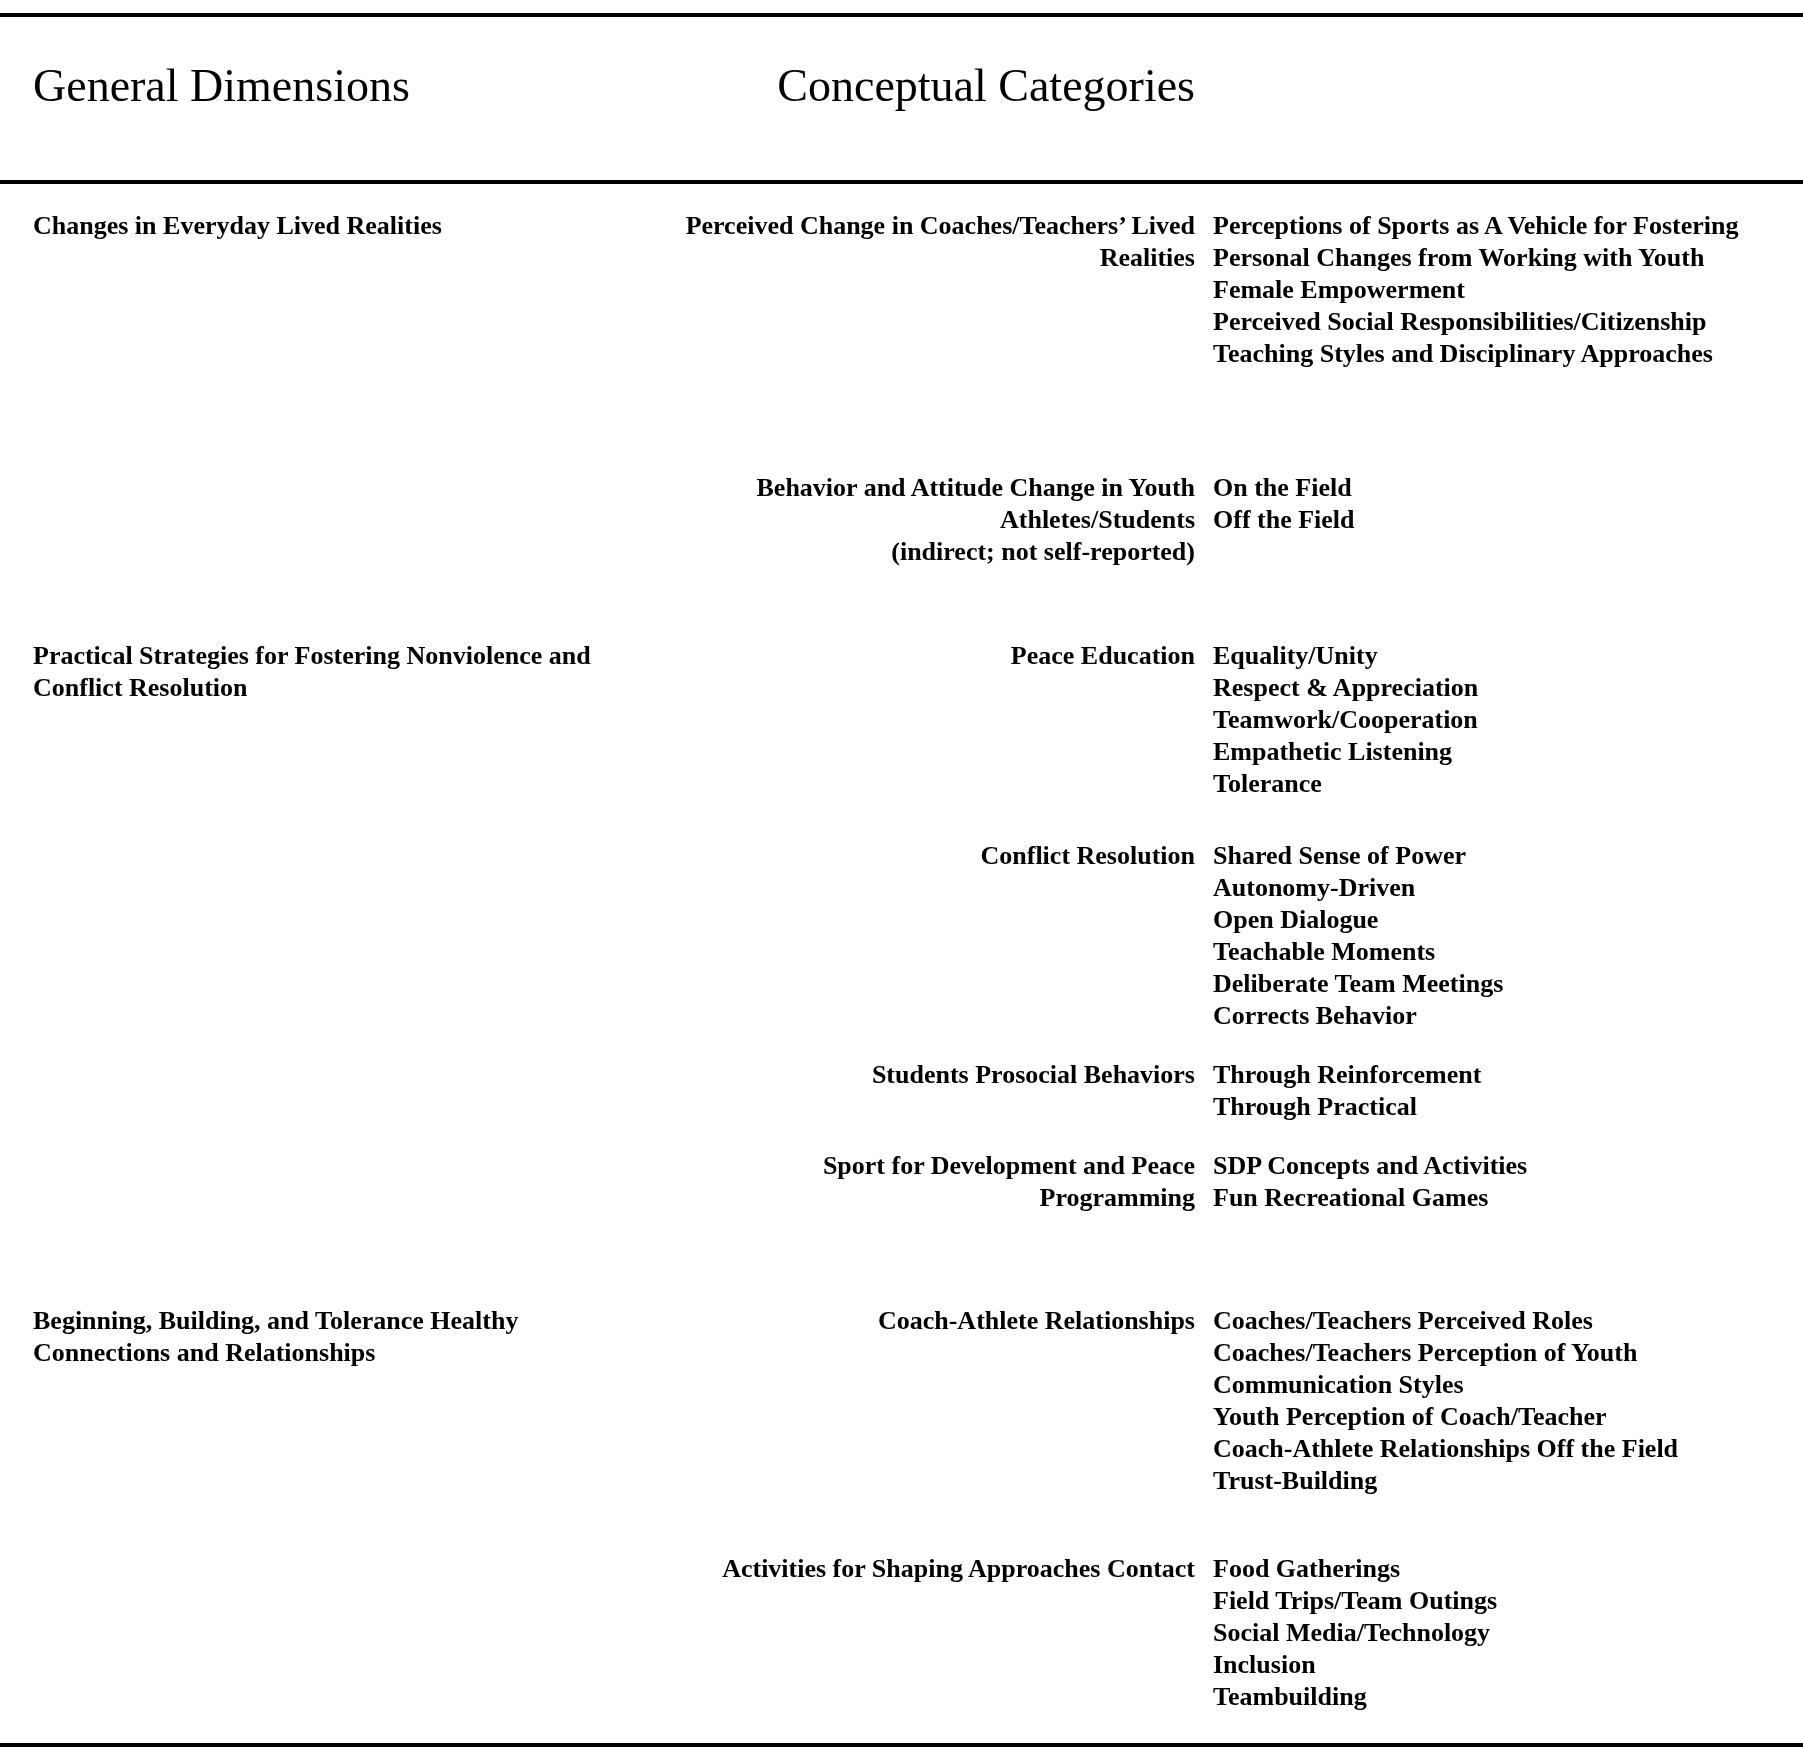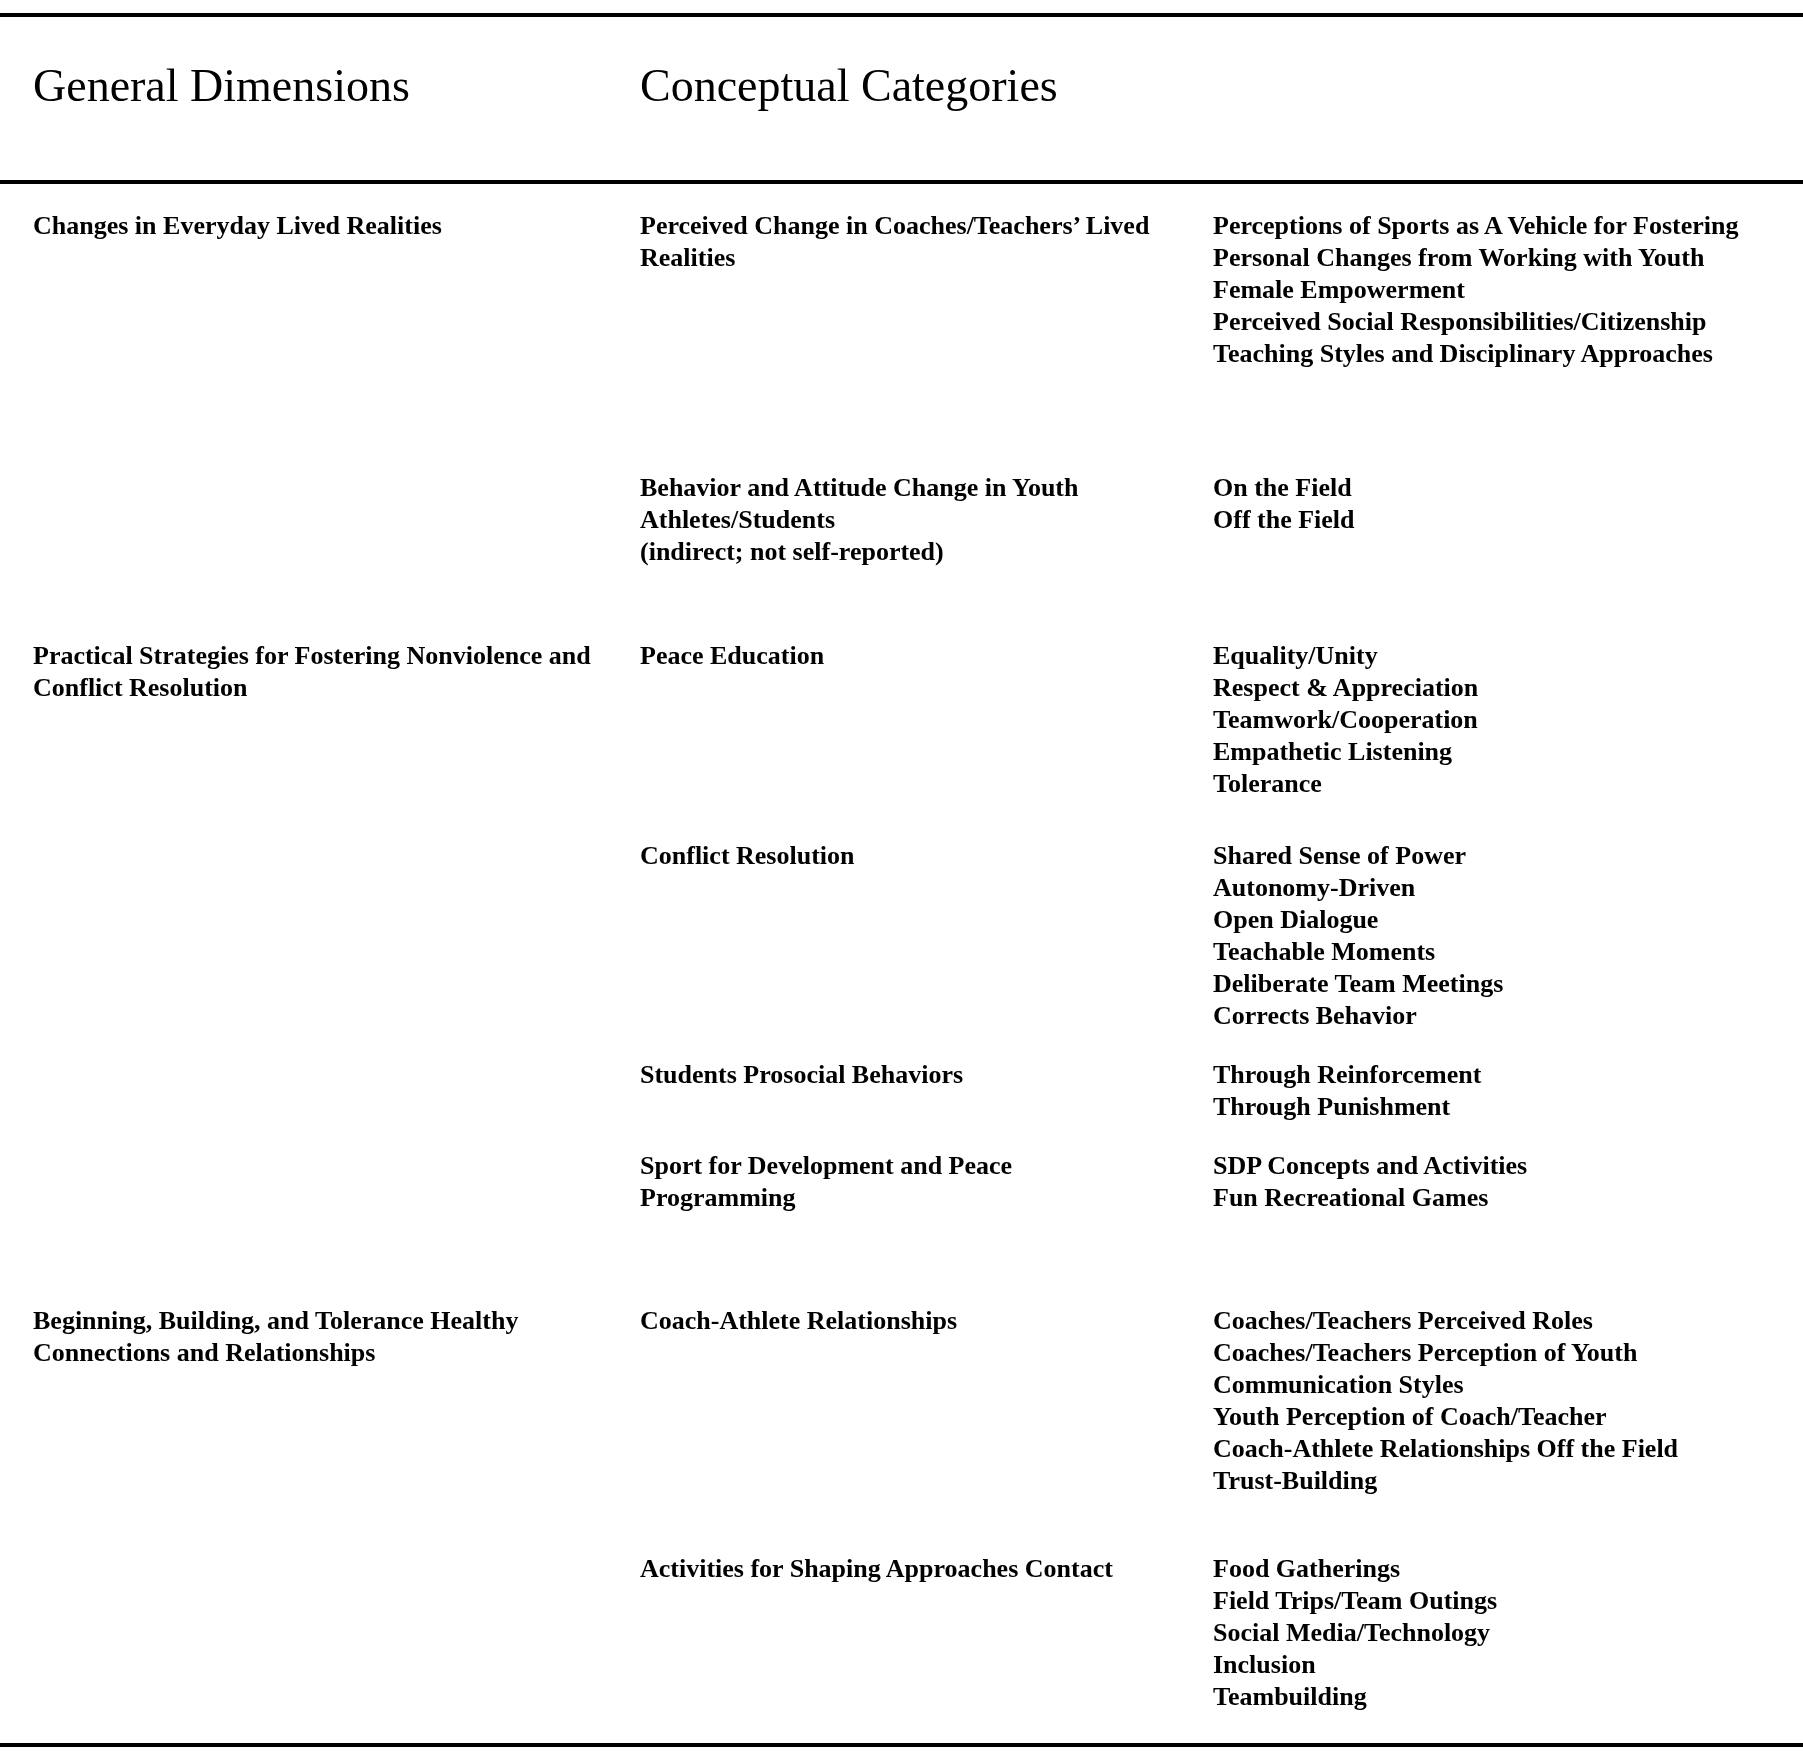--- a/index.html
+++ b/index.html
@@ -27,21 +27,21 @@
   .band{position:absolute;left:0;width:1803px;height:0;overflow:visible;}
   .cell{
     position:absolute;
     top:0;
     font-size:26px;
     line-height:32px;
     white-space:pre-line;
     font-weight:bold;
   }
   .col1{left:33px;width:575px;}
-  .col2{left:640px;width:555px;}
+  .col2{left:640px;width:555px;text-align:right;}
   .col3{left:1213px;width:580px;}
   .g1{top:210px;}
   .g2{top:472px;}
   .g3{top:640px;}
   .g4{top:840px;}
   .g5{top:1059px;}
   .g6{top:1150px;}
   .g7{top:1305px;}
   .g8{top:1553px;}
 </style>
@@ -96,21 +96,21 @@
 Open Dialogue
 Teachable Moments
 Deliberate Team Meetings
 Corrects Behavior</div>
   </div>
 
   <div class="band g5">
     <div class="cell col1"></div>
     <div class="cell col2">Students Prosocial Behaviors</div>
     <div class="cell col3">Through Reinforcement
-Through Punishment</div>
+Through Practical</div>
   </div>
 
   <div class="band g6">
     <div class="cell col1"></div>
     <div class="cell col2">Sport for Development and Peace
 Programming</div>
     <div class="cell col3">SDP Concepts and Activities
 Fun Recreational Games</div>
   </div>
 

